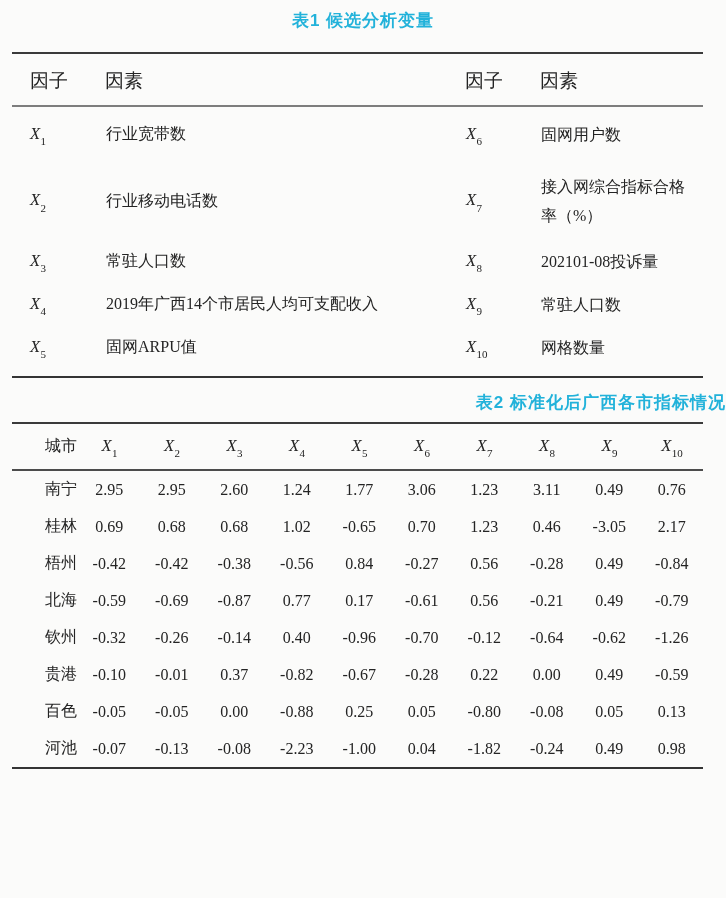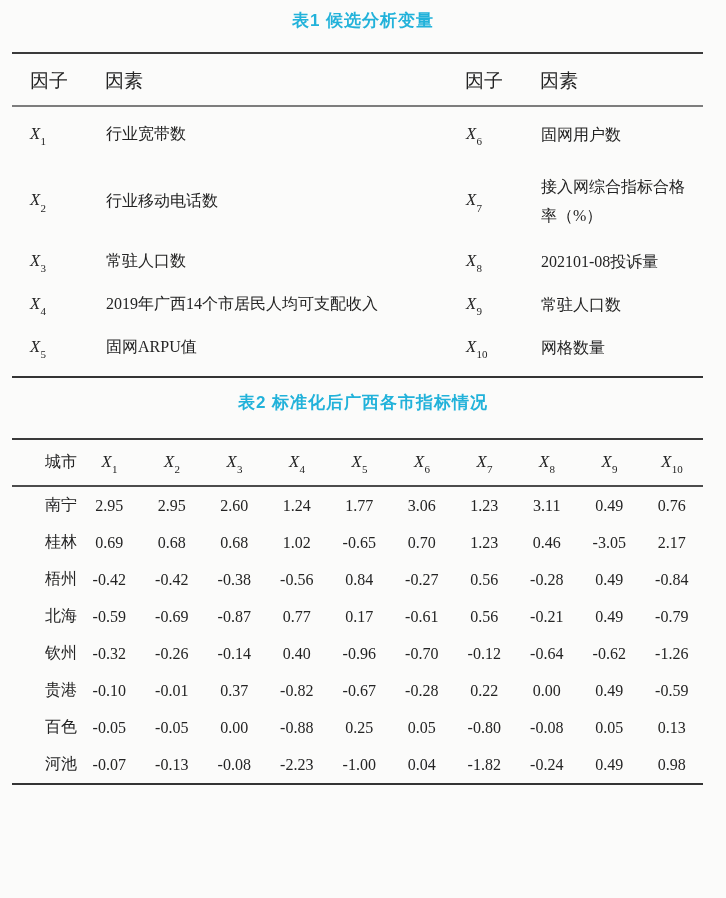--- a/index.html
+++ b/index.html
@@ -12,21 +12,21 @@
   }
   .tbl-title{
     text-align:center;
     font-family:"Liberation Sans", sans-serif;
     font-weight:bold;
     font-size:17px;
     color:#22b2da;
     letter-spacing:1px;
   }
   .title1{padding-top:9px;margin-bottom:20px;}
-  .title2{margin-top:13px;margin-bottom:24px;}
+  .title2{margin-top:13px;margin-bottom:8px;text-align:right;}
   table{
     border-collapse:collapse;
     table-layout:fixed;
     width:691px;
     margin-left:12px;
     font-size:16px;
   }
   .t1{border-top:2px solid #3a3a3a;border-bottom:2px solid #343434;}
   .t1 thead tr{border-bottom:2px solid #7d7d7d;}
   .t1 th{font-weight:normal;text-align:left;padding:14px 0 11px 0;font-size:19px;}

